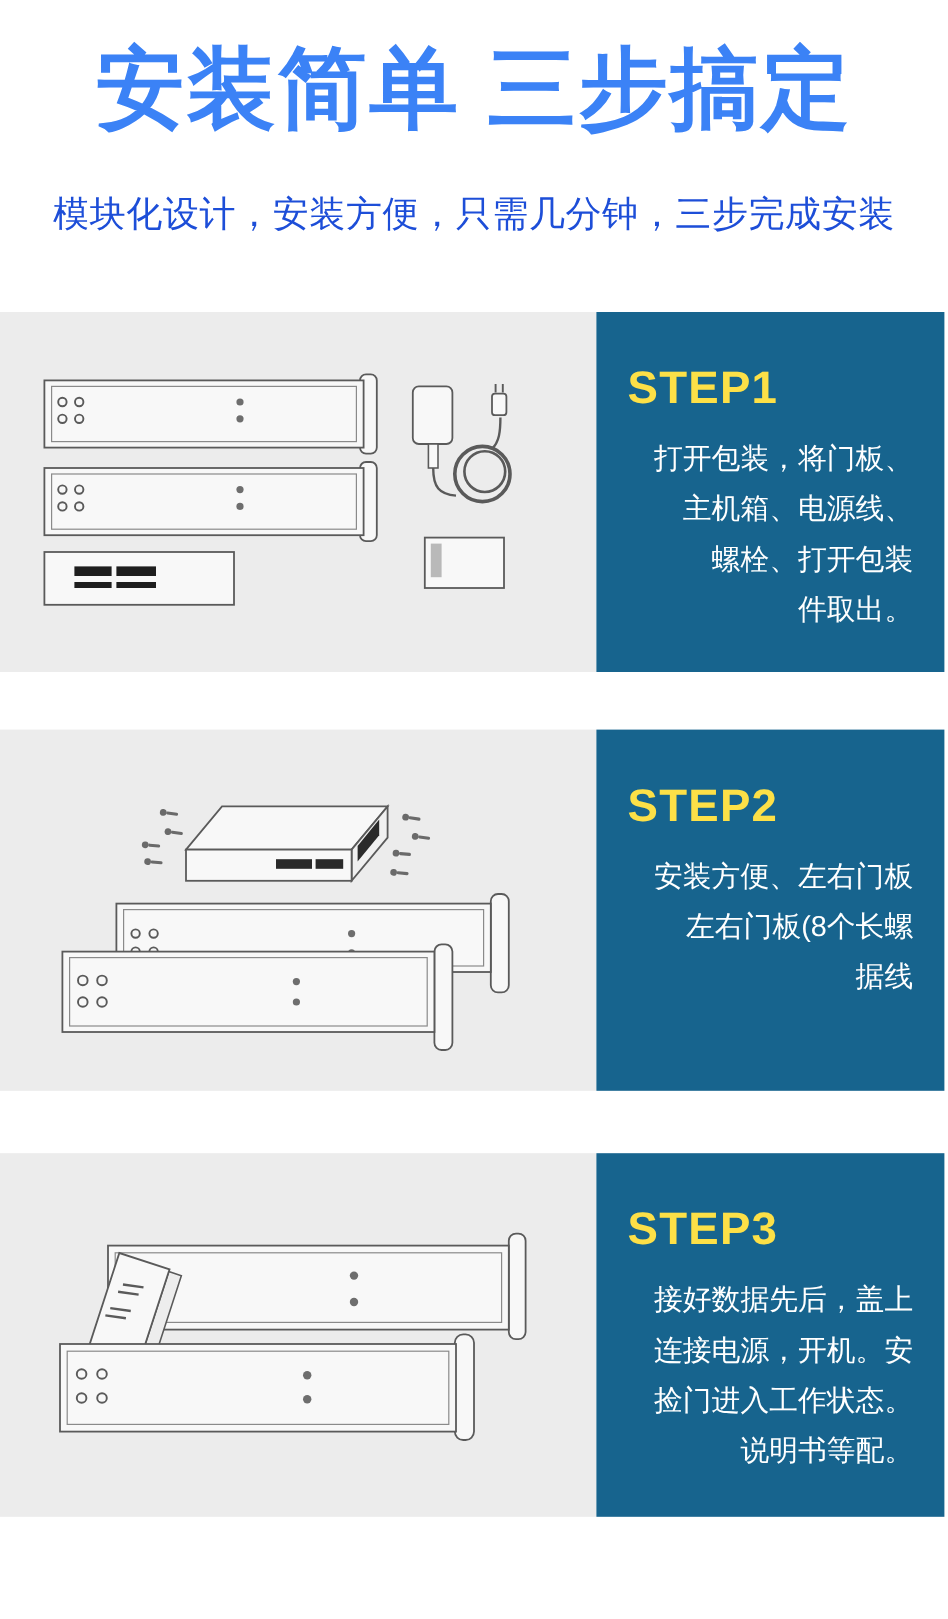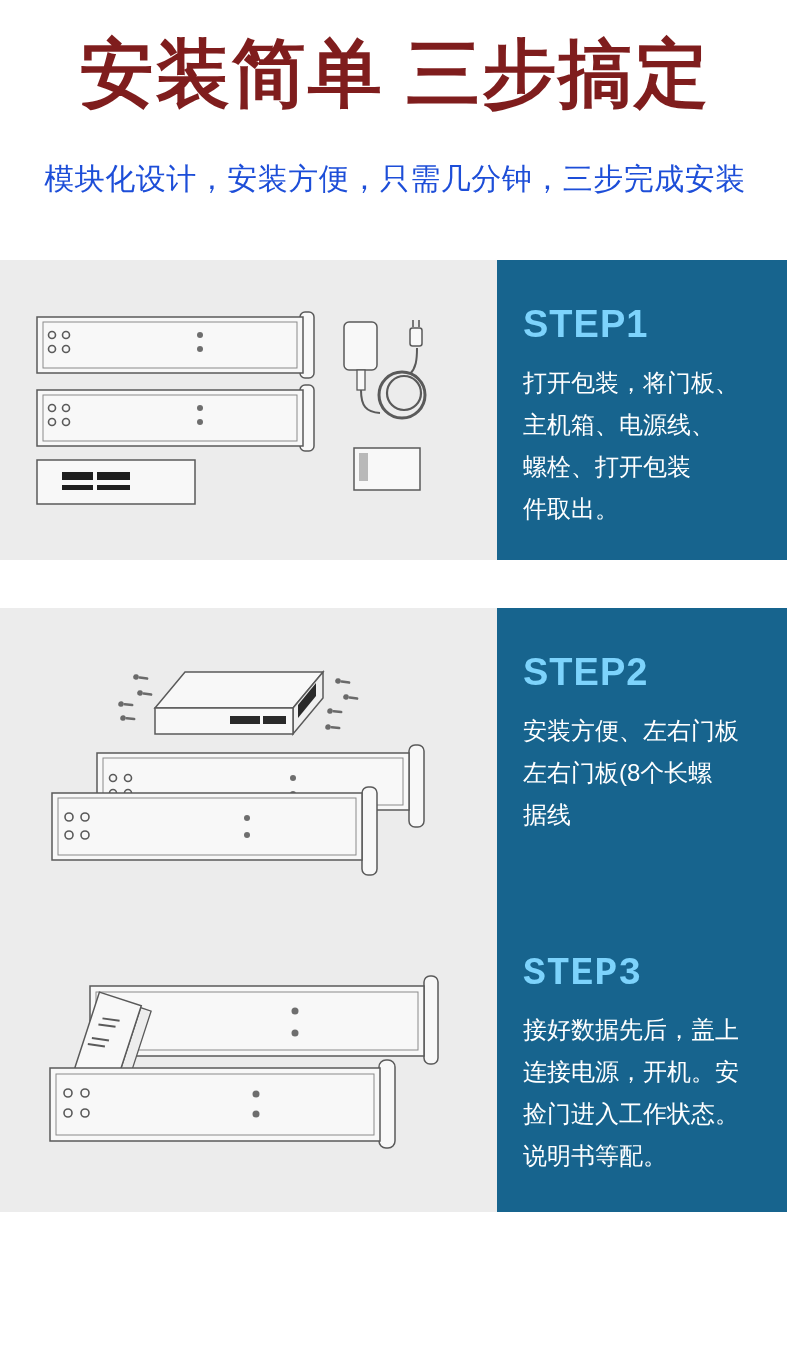--- a/index.html
+++ b/index.html
@@ -14,42 +14,42 @@
     margin:34px 0 0 0;font-size:74px;line-height:1.08;font-weight:900;
     color:#1c1c1c;letter-spacing:2px;white-space:nowrap;
   }
   .page-subtitle{
     margin:50px 0 0 0;font-size:30px;line-height:1;color:#1d4ed8;
     font-weight:400;white-space:nowrap;letter-spacing:0.5px;
   }
   
   .step{display:flex;}
   .step-1{height:300px;margin-bottom:48px;}
-  .step-2{height:301px;}
+  .step-2{height:301px;margin-bottom:52px;}
   .step-3{height:303px;}
   .illus{width:497px;height:100%;background:#ececec;flex:none;}
   .illus svg{display:block;}
   .panel{
     width:290px;height:100%;margin-right:3px;flex:none;background:#17648e;
     box-sizing:border-box;padding:44px 26px 0 26px;color:#ffffff;
   }
   .step-label{
     margin:0 0 16px 0;font-size:38px;font-weight:700;letter-spacing:1px;
-    color:#7dd3fc;line-height:1.1;
-  }
-  .desc{font-size:24px;line-height:42px;font-weight:400;}
+    color:#fde047;line-height:1.1;
+  }
+  .desc{font-size:24px;line-height:42px;font-weight:400;text-align:right;}
   .desc-line{white-space:nowrap;}
 </style>
 </head>
 <body>
 
 <div class="page">
 
   <div class="header">
-    <h1 class="page-title" style="color: #7f1d1d;">安装简单 三步搞定</h1>
+    <h1 class="page-title" style="color: #3b82f6;">安装简单 三步搞定</h1>
     <p class="page-subtitle">模块化设计，安装方便，只需几分钟，三步完成安装</p>
   </div>
 
   <div class="step step-1">
     <div class="illus" style="background: rgb(236, 236, 236);">
       <svg width="497" height="300" viewBox="0 0 497 300" xmlns="http://www.w3.org/2000/svg">
         <g>
           <rect x="300" y="52" width="14" height="66" rx="5" fill="#f8f8f8" stroke="#5a5a5a" stroke-width="1.5"></rect>
           <rect x="37" y="57" width="266" height="56" fill="#f8f8f8" stroke="#5a5a5a" stroke-width="1.5"></rect>
           <rect x="43" y="62" width="254" height="46" fill="none" stroke="#8a8a8a" stroke-width="1"></rect>
@@ -197,21 +197,21 @@
           <rect x="56" y="165" width="318" height="61" fill="none" stroke="#8a8a8a" stroke-width="1"></rect>
           <circle cx="68" cy="184" r="4" fill="none" stroke="#5a5a5a" stroke-width="1.6"></circle>
           <circle cx="85" cy="184" r="4" fill="none" stroke="#5a5a5a" stroke-width="1.6"></circle>
           <circle cx="68" cy="204" r="4" fill="none" stroke="#5a5a5a" stroke-width="1.6"></circle>
           <circle cx="85" cy="204" r="4" fill="none" stroke="#5a5a5a" stroke-width="1.6"></circle>
           <circle cx="256" cy="185" r="3.5" fill="#6e6e6e"></circle>
           <circle cx="256" cy="205" r="3.5" fill="#6e6e6e"></circle>
         </g>
       </svg>
     </div>
-    <div class="panel" style="background: rgb(23, 100, 142); font-family: Liberation Mono, monospace;">
+    <div class="panel" style="background: rgb(23, 100, 142);">
       <h2 class="step-label">STEP3</h2>
       <div class="desc">
         <div class="desc-line">接好数据先后，盖上</div>
         <div class="desc-line">连接电源，开机。安</div>
         <div class="desc-line">捡门进入工作状态。</div>
         <div class="desc-line">说明书等配。</div>
       </div>
     </div>
   </div>
 

